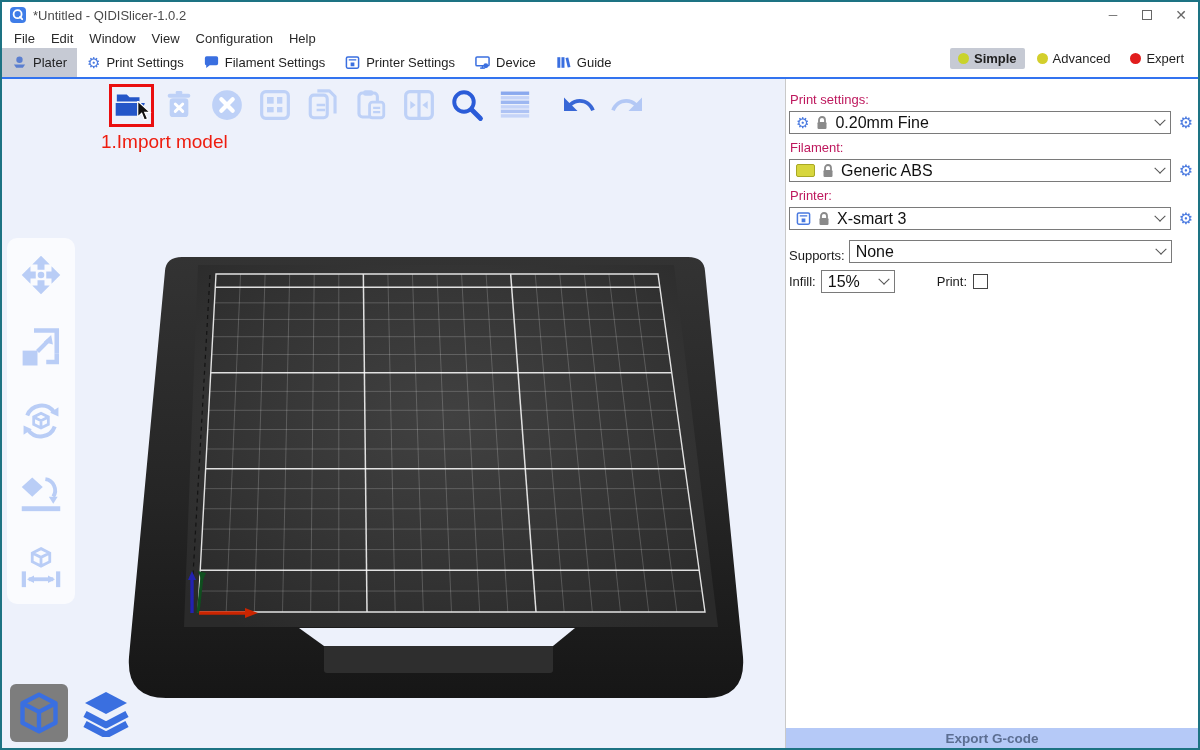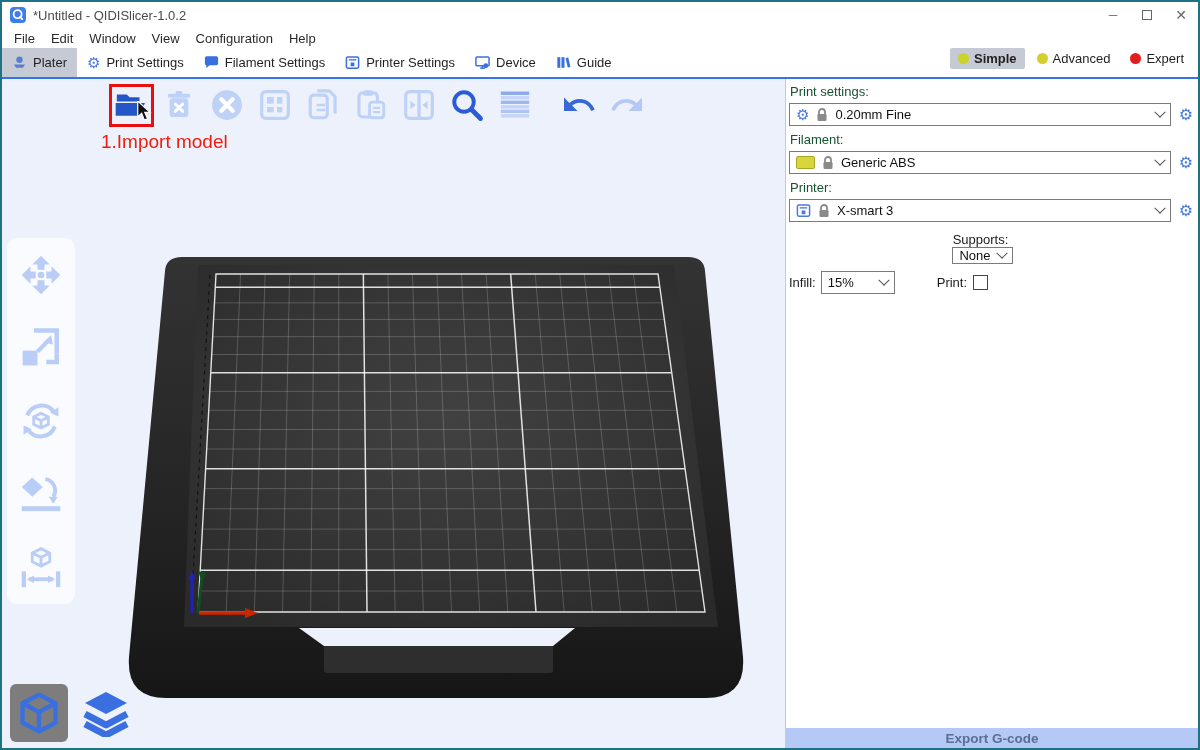--- a/index.html
+++ b/index.html
@@ -49,29 +49,29 @@
   .gz-ico { width:46px; height:46px; display:flex; align-items:center; justify-content:center; }
 
   
   .viewtoggles { position:absolute; left:8px; bottom:6px; display:flex; gap:9px; z-index:5; }
   .vt3d { width:58px; height:58px; background:#7d7d7d; border-radius:6px; display:flex; align-items:center; justify-content:center; }
   .vtlayers { width:58px; height:58px; display:flex; align-items:center; justify-content:center; }
 
   
   .panel { width:413px; border-left:1px solid #c9c9c9; background:#fff; display:flex; flex-direction:column; position:relative; }
   .panel-scroll { flex:1; padding:5px 2px 0 3px; }
-  .field-label { font-size:13px; color:#14532d; margin:0 0 4px 1px; }
+  .field-label { font-size:13px; color:#be185d; margin:8px 0 4px 1px; }
   .field-label.spaced { margin-top:6px; }
   .combo-row { display:flex; align-items:center; gap:5px; }
   .combo { flex:1; height:23px; border:1px solid #7a7a7a; background:#fff; display:flex; align-items:center; padding:0 6px; gap:7px; }
-  .combo-text { font-size:13px; color:#111; flex:1; white-space:nowrap; overflow:hidden; }
+  .combo-text { font-size:16px; color:#111; flex:1; white-space:nowrap; overflow:hidden; }
   .chevron { width:8px; height:8px; border-right:1.6px solid #555; border-bottom:1.6px solid #555; transform:rotate(45deg) translate(-2px,-2px); flex:0 0 auto; }
   .gear-btn { width:20px; text-align:center; font-size:16px; color:#4a7ae0; line-height:1; }
   .swatch { width:19px; height:13px; border:1px solid #a8a825; border-radius:2px; flex:0 0 auto; }
-  .row-supports { display:flex; align-items:center; margin-top:10px; margin-right:24px;flex-direction:column; }
+  .row-supports { display:flex; align-items:flex-end; margin-top:10px; margin-right:24px; }
   .inline-label { font-size:13px; color:#1a1a1a; white-space:nowrap; }
   .supports-combo { flex:1; margin-left:4px; }
   .row-infill { display:flex; align-items:center; margin-top:7px; }
   .infill-combo { width:74px; flex:none; margin-left:5px; }
   .brim-wrap { display:flex; align-items:center; gap:6px; margin-left:42px; }
   .checkbox { width:15px; height:15px; border:1px solid #444; background:#fff; }
   .export-btn { height:20px; background:#b5c9f7; display:flex; align-items:center; justify-content:center; font-size:13.5px; font-weight:bold; color:#5c6e92; flex:0 0 auto; }
 
   svg { display:block; }
 </style>

